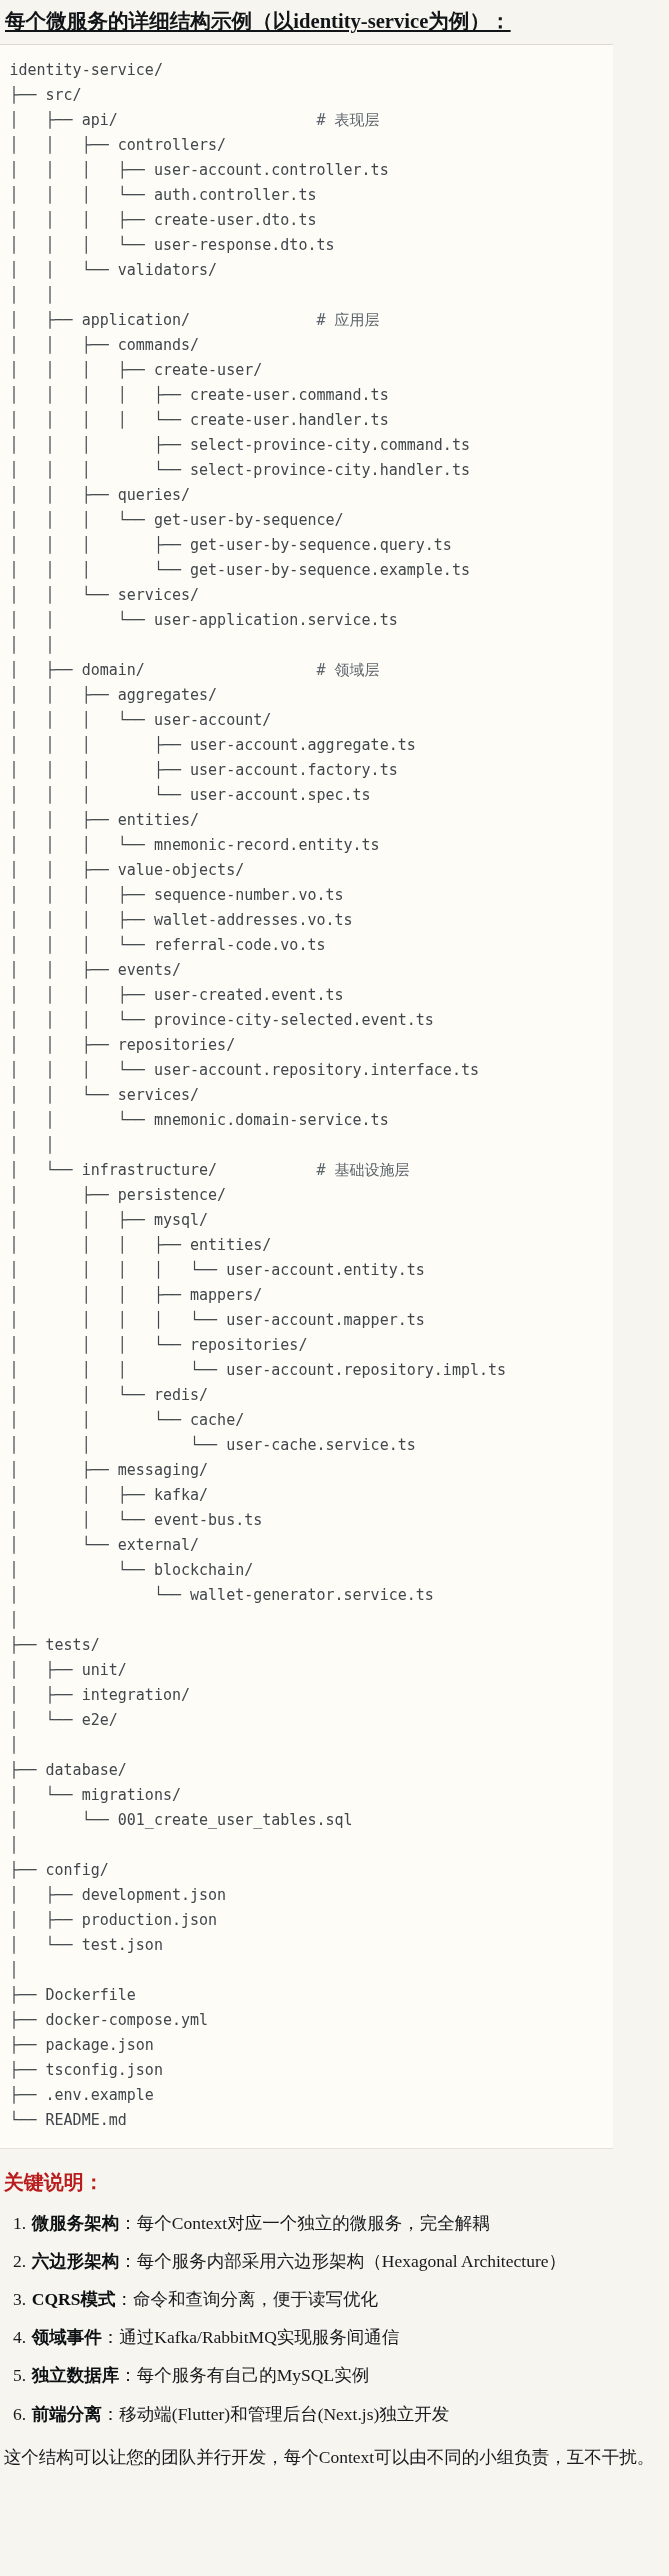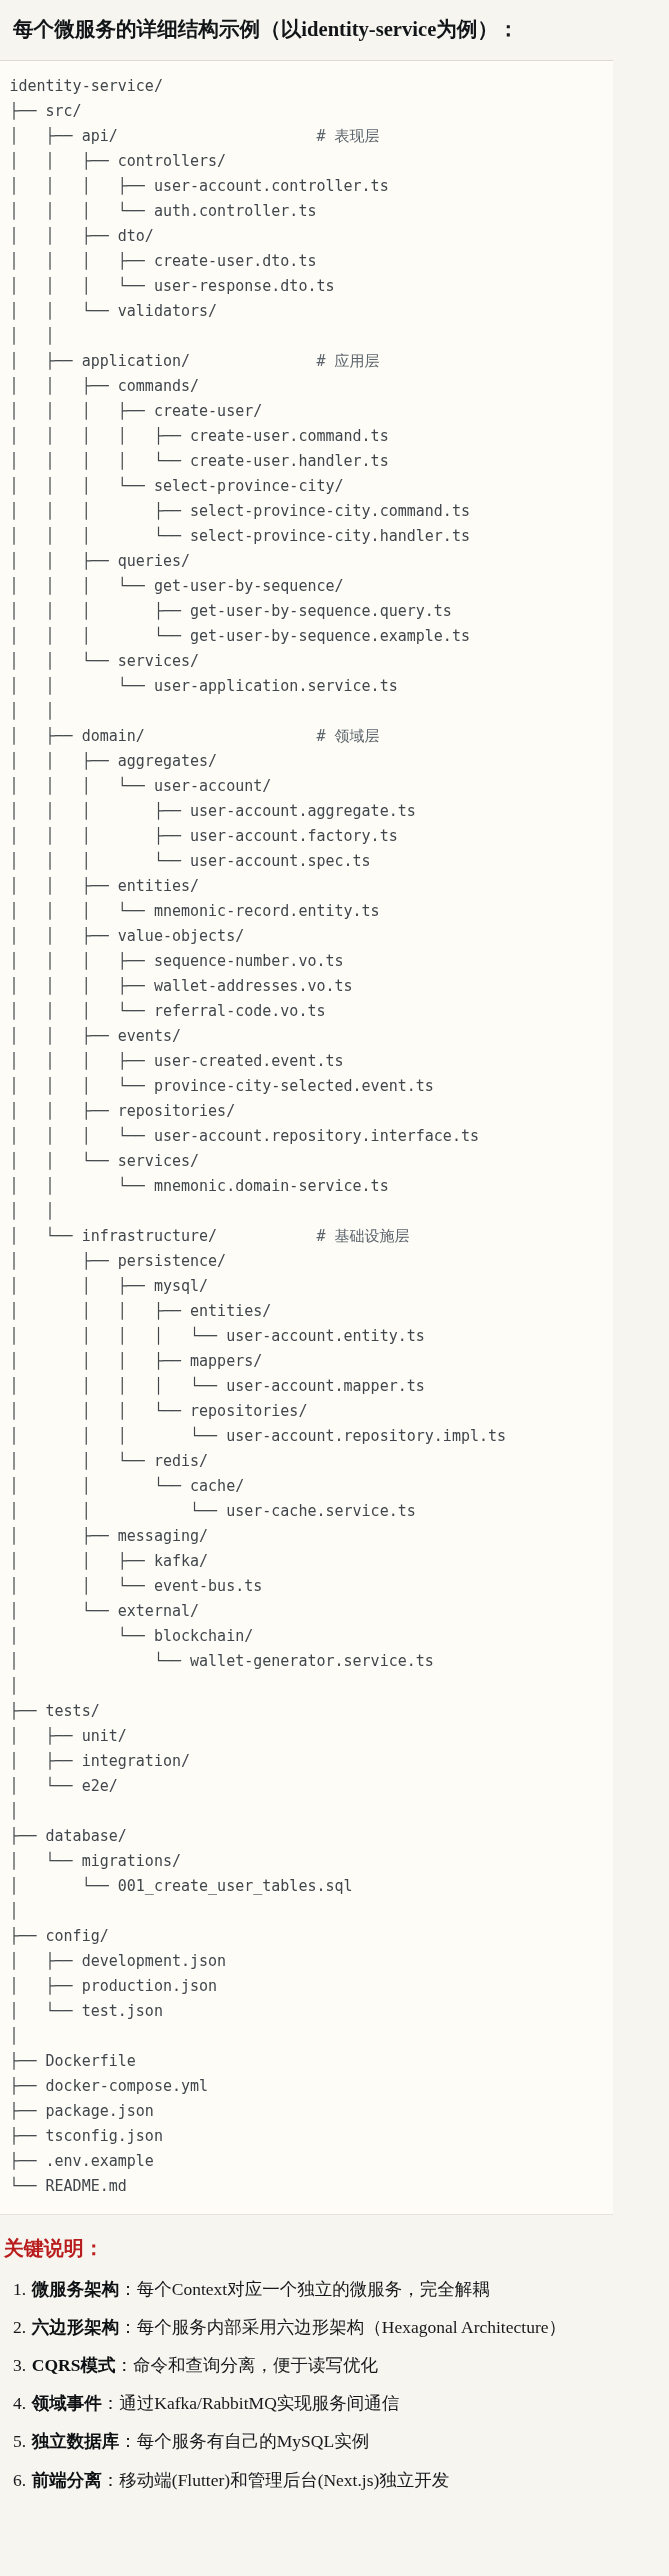--- a/index.html
+++ b/index.html
@@ -14,26 +14,27 @@
   html, body { margin: 0; padding: 0; }
   body {
     width: 669px;
     height: 2576px;
     overflow: hidden;
     background: var(--page_bg);
     color: var(--body_text);
     font-family: "Liberation Serif", serif;
   }
   .page-title {
-    margin: 8px;
+    margin: 0;
     padding: 6.9px 6.3px 8.1px 5px;
     font-size: 20.6px;
     line-height: 1.4;
     font-weight: bold;
     color: #121518;
+    text-decoration: underline;
   }
   .code-block {
     background: var(--code_bg);
     border-top: 0.6px solid var(--code_border);
     border-bottom: 0.6px solid #e6e3da;
     padding: 13px 9.4px 15px 9.4px;
     width: 613px;
   }
   .tree { display: block; }
   .tree-line {
@@ -89,42 +90,40 @@
         <div class="tree-line"><span class="tree-text">├── src/</span></div>
 
         <div class="tree-line"><span class="tree-text">│   ├── api/                      </span><span class="tree-comment"># 表现层</span></div>
 
         <div class="tree-line"><span class="tree-text">│   │   ├── controllers/</span></div>
 
         <div class="tree-line"><span class="tree-text">│   │   │   ├── user-account.controller.ts</span></div>
 
         <div class="tree-line"><span class="tree-text">│   │   │   └── auth.controller.ts</span></div>
 
-        <div class="tree-line"><span class="tree-text">│   │   ├── dto/</span></div>
 
         <div class="tree-line"><span class="tree-text">│   │   │   ├── create-user.dto.ts</span></div>
 
         <div class="tree-line"><span class="tree-text">│   │   │   └── user-response.dto.ts</span></div>
 
         <div class="tree-line"><span class="tree-text">│   │   └── validators/</span></div>
 
 
         <div class="tree-line"><span class="tree-text">│   │</span></div>
 
         <div class="tree-line"><span class="tree-text">│   ├── application/              </span><span class="tree-comment"># 应用层</span></div>
 
         <div class="tree-line"><span class="tree-text">│   │   ├── commands/</span></div>
 
         <div class="tree-line"><span class="tree-text">│   │   │   ├── create-user/</span></div>
 
         <div class="tree-line"><span class="tree-text">│   │   │   │   ├── create-user.command.ts</span></div>
 
         <div class="tree-line"><span class="tree-text">│   │   │   │   └── create-user.handler.ts</span></div>
 
-        <div class="tree-line"><span class="tree-text">│   │   │   └── select-province-city/</span></div>
 
         <div class="tree-line"><span class="tree-text">│   │   │       ├── select-province-city.command.ts</span></div>
 
         <div class="tree-line"><span class="tree-text">│   │   │       └── select-province-city.handler.ts</span></div>
 
         <div class="tree-line"><span class="tree-text">│   │   ├── queries/</span></div>
 
         <div class="tree-line"><span class="tree-text">│   │   │   └── get-user-by-sequence/</span></div>
 
         <div class="tree-line"><span class="tree-text">│   │   │       ├── get-user-by-sequence.query.ts</span></div>
@@ -269,16 +268,17 @@
 
         <li class="note-item"><span class="note-num">3.</span><span class="note-label">CQRS模式</span><span class="note-text">：命令和查询分离，便于读写优化</span></li>
 
         <li class="note-item"><span class="note-num">4.</span><span class="note-label">领域事件</span><span class="note-text">：通过Kafka/RabbitMQ实现服务间通信</span></li>
 
         <li class="note-item"><span class="note-num">5.</span><span class="note-label">独立数据库</span><span class="note-text">：每个服务有自己的MySQL实例</span></li>
 
         <li class="note-item"><span class="note-num">6.</span><span class="note-label">前端分离</span><span class="note-text">：移动端(Flutter)和管理后台(Next.js)独立开发</span></li>
       </ol>
 
+    <p class="closing-paragraph">这个结构可以让您的团队并行开发，每个Context可以由不同的小组负责，互不干扰。</p>
   </section>
 
 </main>
 
 
 </body></html>

